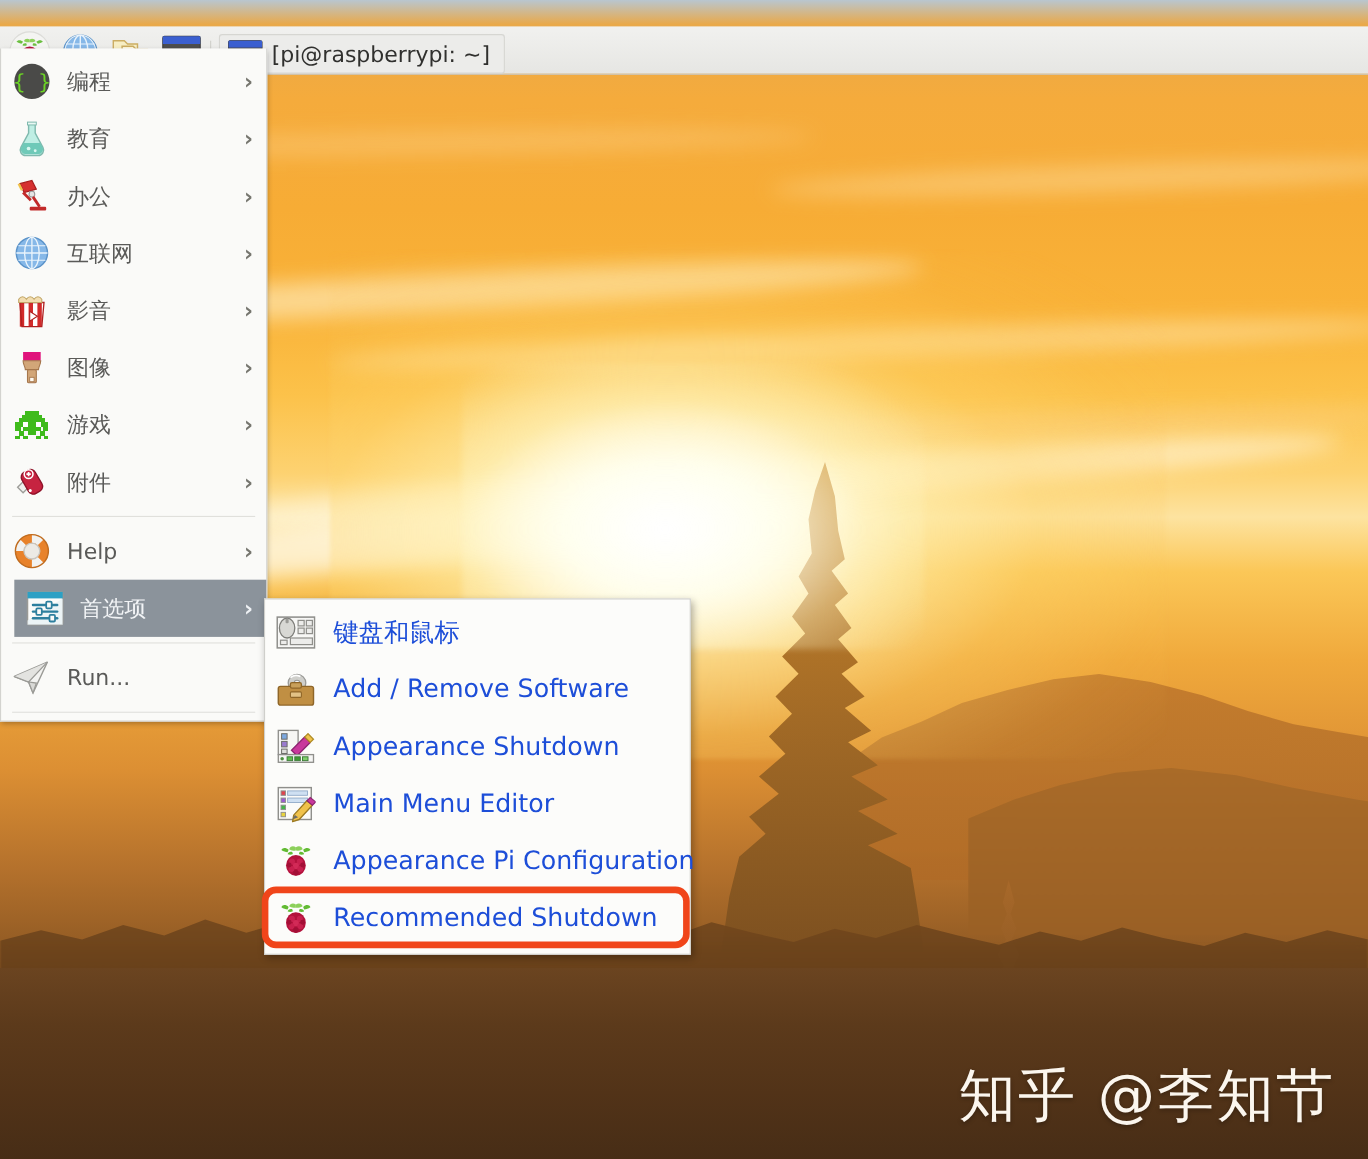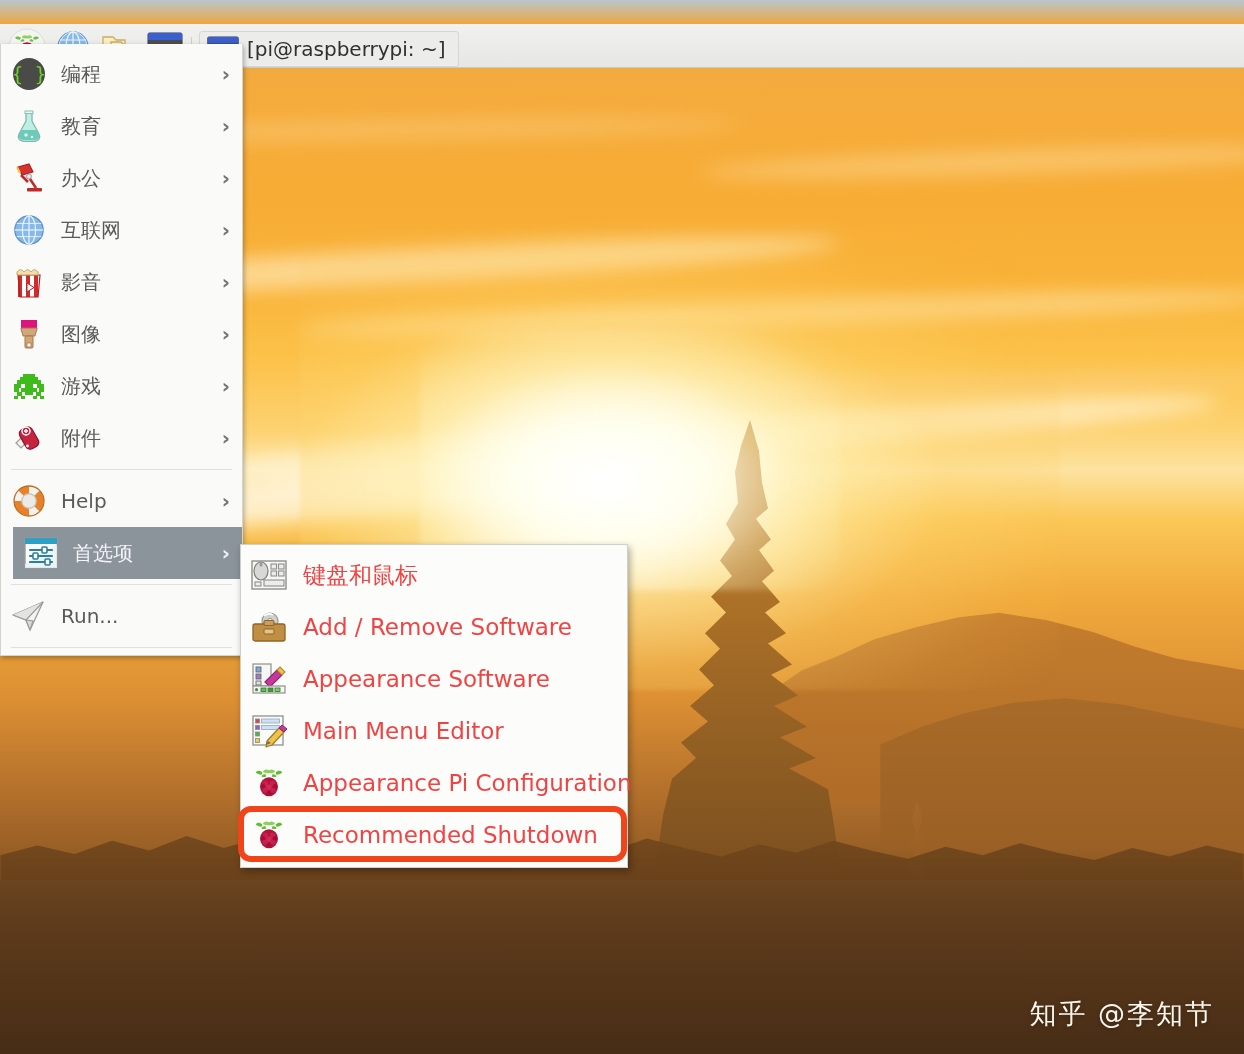--- a/index.html
+++ b/index.html
@@ -154,33 +154,33 @@
 
   
   .submenu{
     position:absolute;left:240px;top:544px;width:388px;
     background:#fcfcfa;border:1px solid #cfcfcb;
     box-shadow:2px 3px 7px rgba(0,0,0,.33);
     z-index:60;box-sizing:border-box;padding:4px 0 6px 0;
   }
   .si{display:flex;align-items:center;height:52px;padding:0 10px 0 8px;box-sizing:border-box;}
   .si .ico{width:40px;height:40px;flex:0 0 40px;display:flex;align-items:center;justify-content:center;}
-  .si .txt{margin-left:14px;font-size:23px;color:#ef4444;white-space:nowrap;}
+  .si .txt{margin-left:14px;font-size:23px;color:#1d4ed8;white-space:nowrap;}
 
   
   .redbox{
     position:absolute;left:238px;top:806px;width:389px;height:56px;
     border:6px solid #f0451a;border-radius:13px;
     box-sizing:border-box;z-index:70;pointer-events:none;
   }
 
   
   .wm{
     position:absolute;right:30px;bottom:22px;z-index:30;
-    font-size:27px;color:#fbf6ee;letter-spacing:2px;
+    font-size:52px;color:#fbf6ee;letter-spacing:2px;
     font-family:"DejaVu Sans","Liberation Sans",sans-serif;
     text-shadow:0 1px 4px rgba(0,0,0,.28);
     white-space:nowrap;
   }
 </style>
 </head>
 <body>
 
 <div id="screen">
 
@@ -504,21 +504,21 @@
           <path d="M26 8l3-3 5 5-3 3z" fill="#f0c24b" stroke="#b08d25" stroke-width="1.1"></path>
           <rect x="2" y="24" width="32" height="7" fill="#f6f6f4" stroke="#8f8f8b" stroke-width="1.2"></rect>
           <g stroke="#3f7d3a" stroke-width=".9">
             <rect x="10" y="26" width="5" height="3.5" fill="#5fbf4d"></rect>
             <rect x="17" y="26" width="5" height="3.5" fill="#3f9a33"></rect>
             <rect x="24" y="26" width="5" height="3.5" fill="#7ed06c"></rect>
           </g>
           <circle cx="5.5" cy="27.7" r="1.6" fill="#4e8f3f"></circle>
         </svg>
       </span>
-      <span class="txt">Appearance Software</span>
+      <span class="txt">Appearance Shutdown</span>
     </div>
 
 
     <div class="si">
       <span class="ico">
         <svg width="36" height="34" viewBox="0 0 36 34">
           <rect x="2" y="2" width="30" height="29" fill="#fbfbf9" stroke="#8f8f8b" stroke-width="1.3"></rect>
           <g stroke="#8f8f8b" stroke-width=".9">
             <rect x="4.5" y="5" width="4" height="4" fill="#e0434d"></rect>
             <rect x="4.5" y="11.5" width="4" height="4" fill="#9b59d0"></rect>

